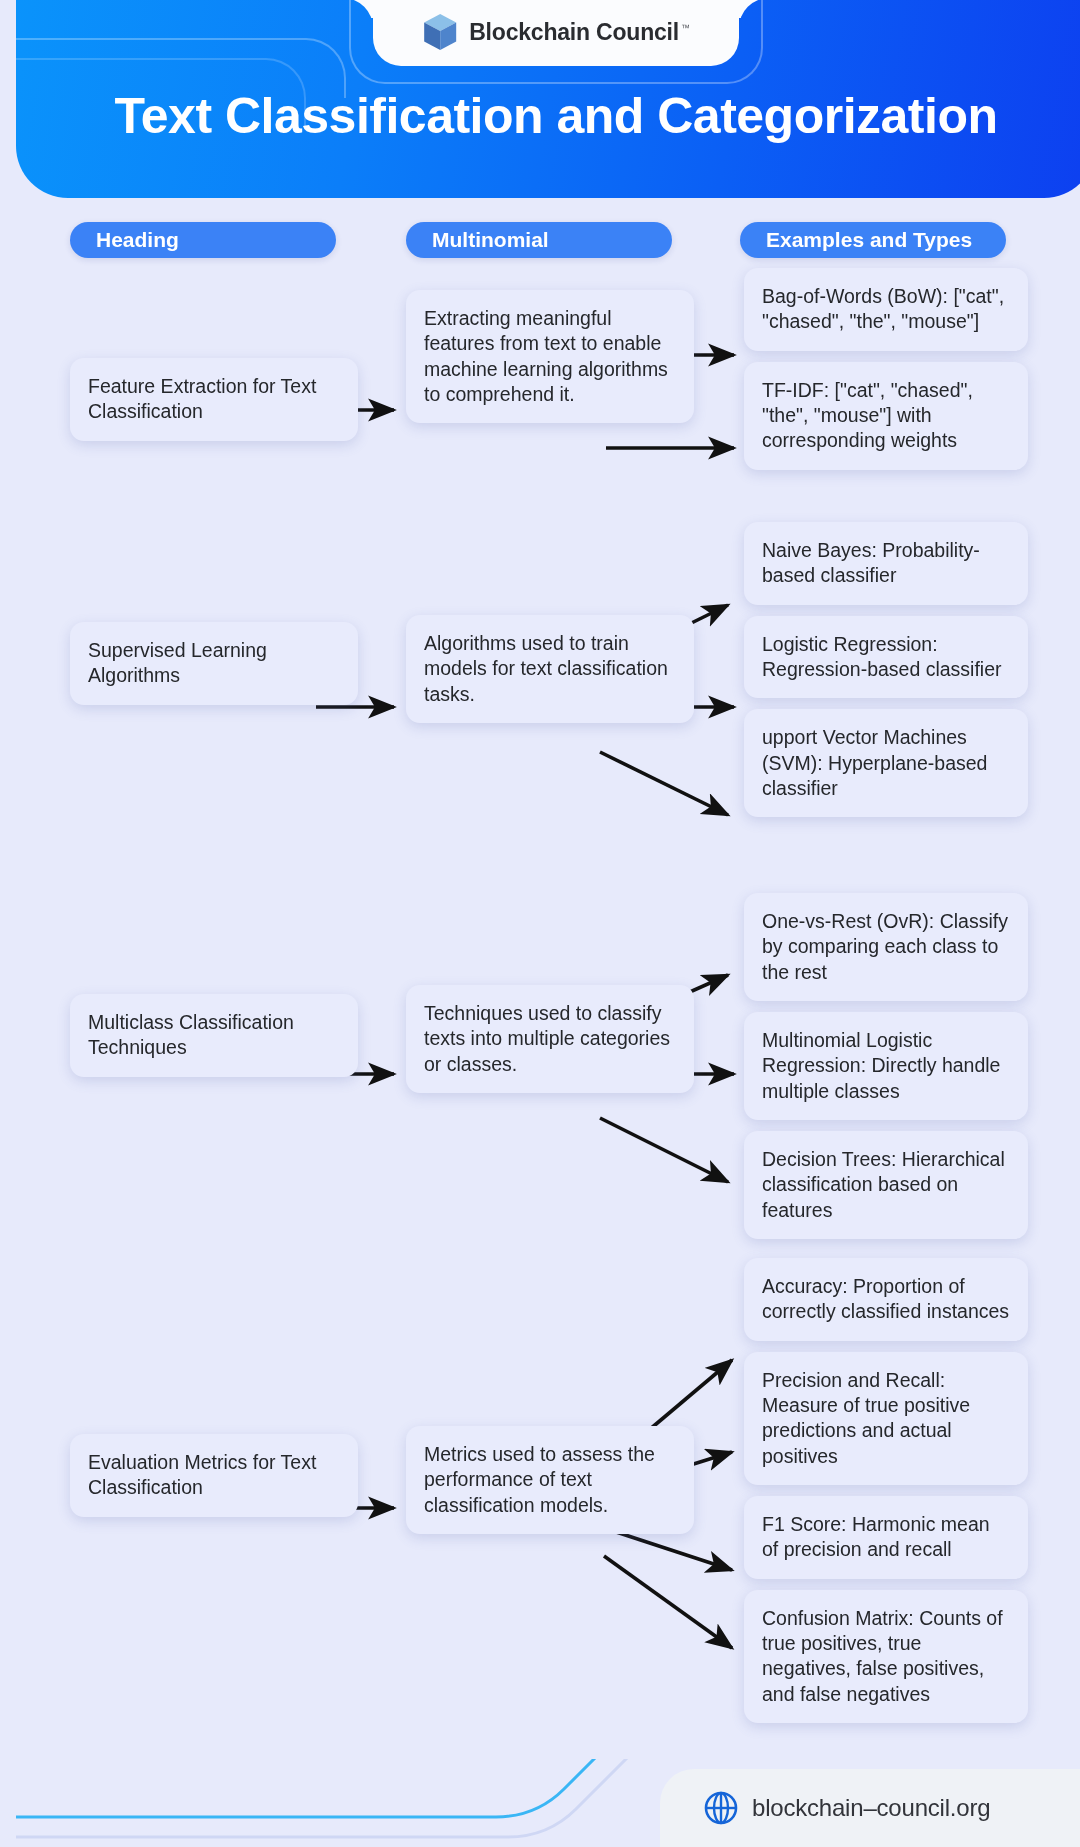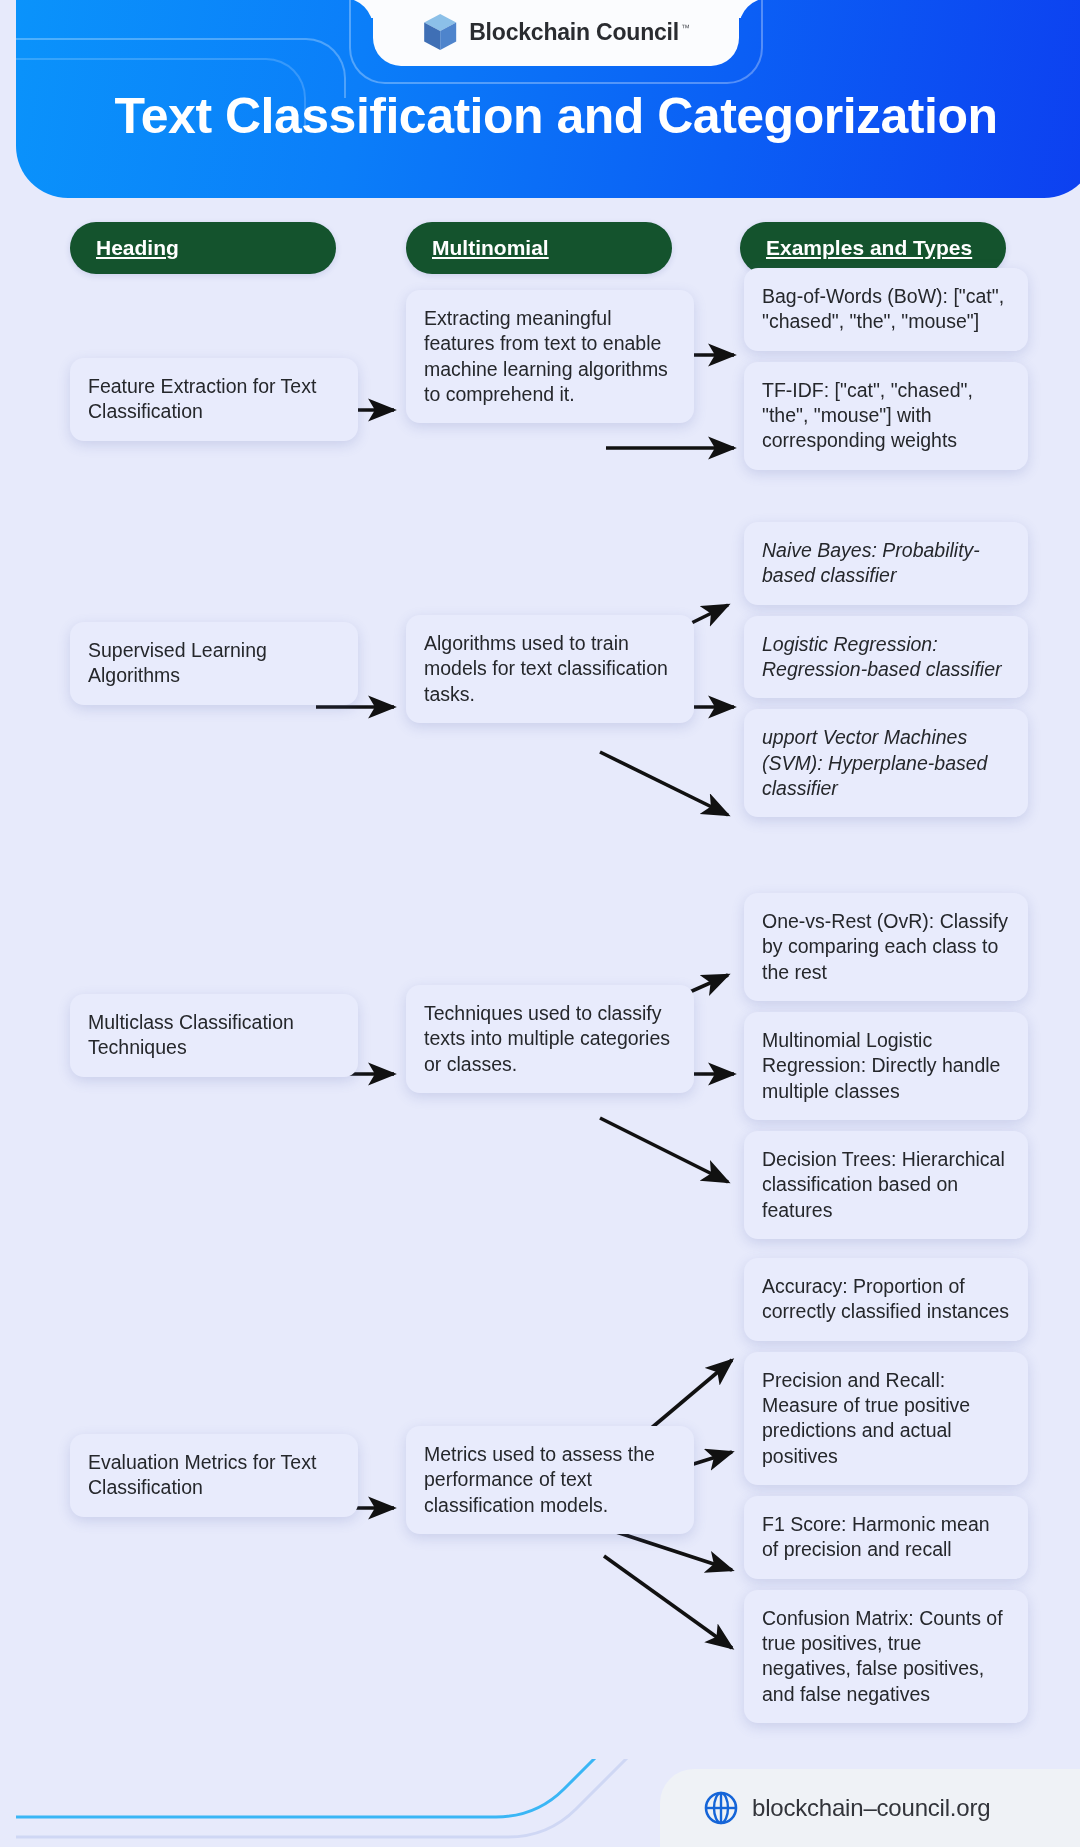--- a/index.html
+++ b/index.html
@@ -148,31 +148,30 @@
   
   .col-pills {
     position: absolute;
     top: 222px;
     left: 0;
     width: 1080px;
     height: 52px;
   }
   .pill {
     position: absolute;
-    height: 52px;
-    background: #14532d;
+    height: 36px;
+    background: #3b82f6;
     border-radius: 26px;
     color: #ffffff;
     font-size: 21px;
     font-weight: bold;
     display: flex;
     align-items: center;
     padding-left: 26px;
     box-shadow: 0 2px 6px rgba(40,60,140,0.14);
-    text-decoration: underline;
   }
   .pill-1 { left: 54px;  width: 266px; }
   .pill-2 { left: 390px; width: 266px; }
   .pill-3 { left: 724px; width: 266px; }
 
   
   .grid {
     position: absolute;
     top: 290px;
     left: 0;
@@ -328,21 +327,21 @@
       <div class="card col-desc" style="top:0px;">Extracting meaningful features from text to enable machine learning algorithms to comprehend it.</div>
       <div class="ex-stack" style="top:-22px;">
         <div class="card">Bag-of-Words (BoW): ["cat", "chased", "the", "mouse"]</div>
         <div class="card">TF-IDF: ["cat", "chased", "the", "mouse"] with corresponding weights</div>
       </div>
     </div>
 
     <div class="row" style="height:370px;">
       <div class="card col-head" style="top:117px;">Supervised Learning Algorithms</div>
       <div class="card col-desc" style="top:110px;">Algorithms used to train models for text classification tasks.</div>
-      <div class="ex-stack" style="top:17px;font-style:italic;">
+      <div class="ex-stack" style="top:17px;">
         <div class="card">Naive Bayes: Probability-based classifier</div>
         <div class="card">Logistic Regression: Regression-based classifier</div>
         <div class="card">upport Vector Machines (SVM): Hyperplane-based classifier</div>
       </div>
     </div>
 
     <div class="row" style="height:385px;">
       <div class="card col-head" style="top:119px;">Multiclass Classification Techniques</div>
       <div class="card col-desc" style="top:110px;">Techniques used to classify texts into multiple categories or classes.</div>
       <div class="ex-stack" style="top:18px;">

